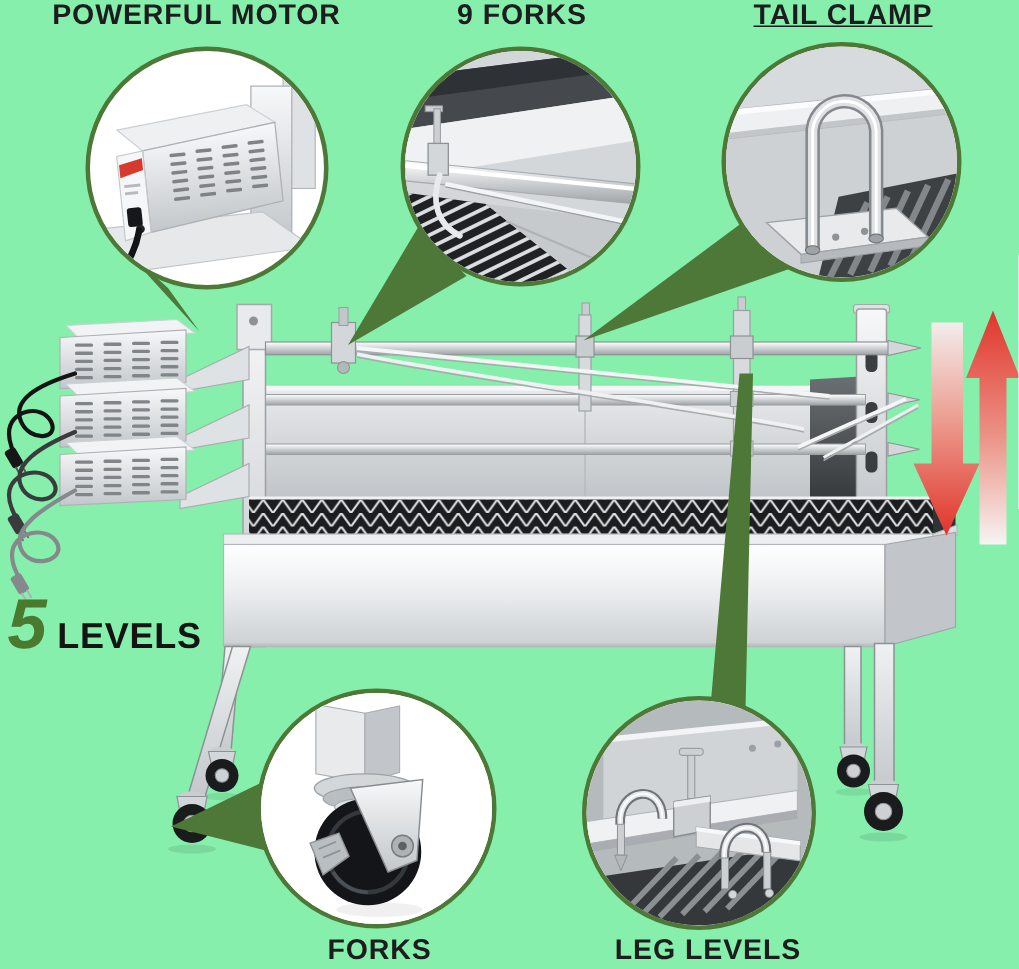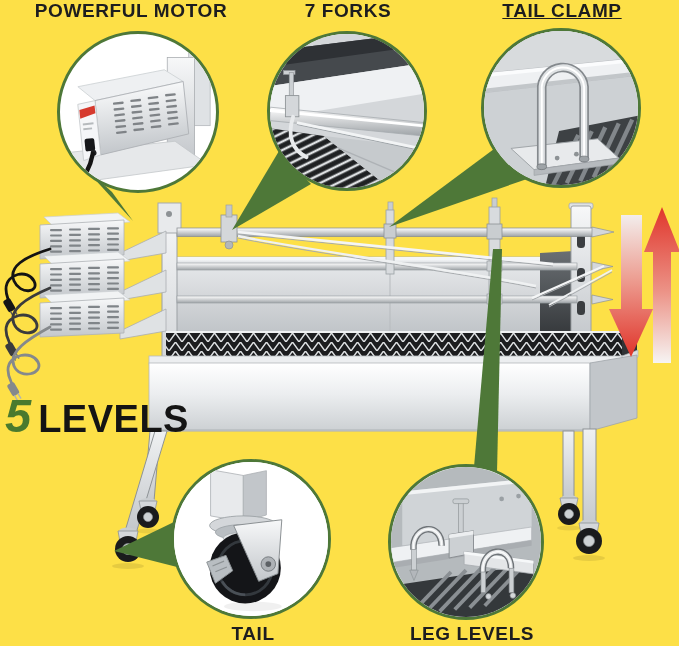--- a/index.html
+++ b/index.html
@@ -1,38 +1,38 @@
 <!DOCTYPE html>
 <html><head>
 <meta charset="utf-8">
 <style>
   html,body{margin:0;padding:0;background:#ffffff;}
   .stage{
-    position:relative;width:679px;height:646px;background:#fde047;overflow:hidden;
+    position:relative;width:679px;height:646px;background:#86efac;overflow:hidden;
     font-family:"Liberation Sans", sans-serif;
   }
   .stage svg{display:block;}
   #product-svg{position:absolute;left:0;top:0;z-index:1;}
   .inset{
     position:absolute;z-index:2;border:3.5px solid #4e7838;border-radius:50%;
     background:#ffffff;overflow:hidden;box-sizing:border-box;
   }
   .inset svg{width:100%;height:100%;}
   .callout-label{
     position:absolute;z-index:3;transform:translateX(-50%);
     font-weight:700;font-size:19px;letter-spacing:.6px;color:#1d1d1f;white-space:nowrap;
   }
   .levels{
     position:absolute;left:5px;top:392px;z-index:3;display:flex;align-items:baseline;gap:7px;
   }
   .levels .num{
     font-size:47px;font-weight:700;font-style:italic;color:#4a7a2e;line-height:1;
   }
   .levels .word{
-    font-size:38px;font-weight:700;color:#141414;letter-spacing:.5px;line-height:1;
+    font-size:24px;font-weight:700;color:#141414;letter-spacing:.5px;line-height:1;
   }
   #inset-motor{left:57px;top:31px;width:162px;height:162px;}
   #inset-forks{left:267px;top:31px;width:160px;height:160px;}
   #inset-tail{left:481px;top:28px;width:160px;height:160px;}
   #inset-hold{left:171px;top:459px;width:160px;height:160px;}
   #inset-leg{left:388px;top:464px;width:156px;height:156px;}
   #label-motor{left:131px;top:0px;}
   #label-forks{left:348px;top:0px;}
   #label-tail{left:562px;top:0px;text-decoration:underline;}
   #label-hold{left:253px;top:623px;}
@@ -327,23 +327,23 @@
     <g fill="#4e7838">
       <polygon points="80,163 112,192 133,221"></polygon>
       <polygon points="279,151 311,184 232,230"></polygon>
       <polygon points="494,149 527,179 389,227"></polygon>
       <polygon points="493,249 502,249 497,473 474,467"></polygon>
       <polygon points="114,551 176,521 181,568"></polygon>
     </g>
   </svg>
 
   <div class="callout-label" id="label-motor">POWERFUL MOTOR</div>
-  <div class="callout-label" id="label-forks">7 FORKS</div>
+  <div class="callout-label" id="label-forks">9 FORKS</div>
   <div class="callout-label" id="label-tail">TAIL CLAMP</div>
-  <div class="callout-label" id="label-hold">TAIL</div>
+  <div class="callout-label" id="label-hold">FORKS</div>
   <div class="callout-label" id="label-leg">LEG LEVELS</div>
 
   <div class="levels">
     <span class="num">5</span>
     <span class="word">LEVELS</span>
   </div>
 
   <div class="inset" id="inset-motor">
     <svg viewBox="0 0 160 160">
       <rect x="132" y="18" width="22" height="76" fill="#dfe2e5" stroke="#b3b7bb" stroke-width=".8"></rect>

